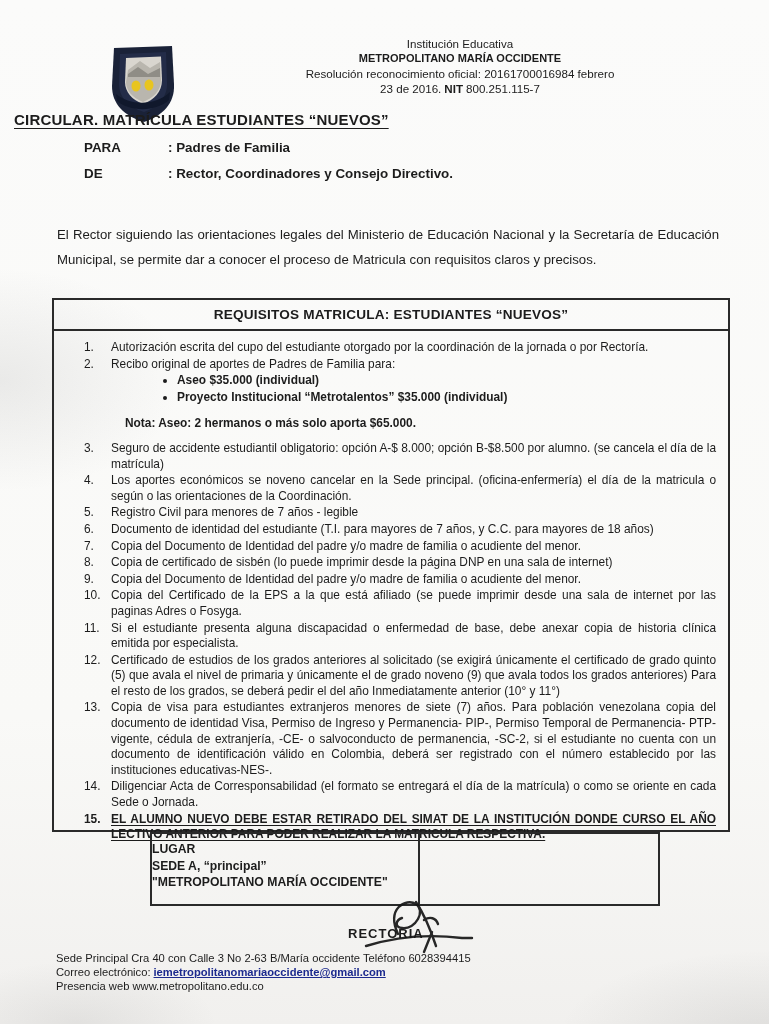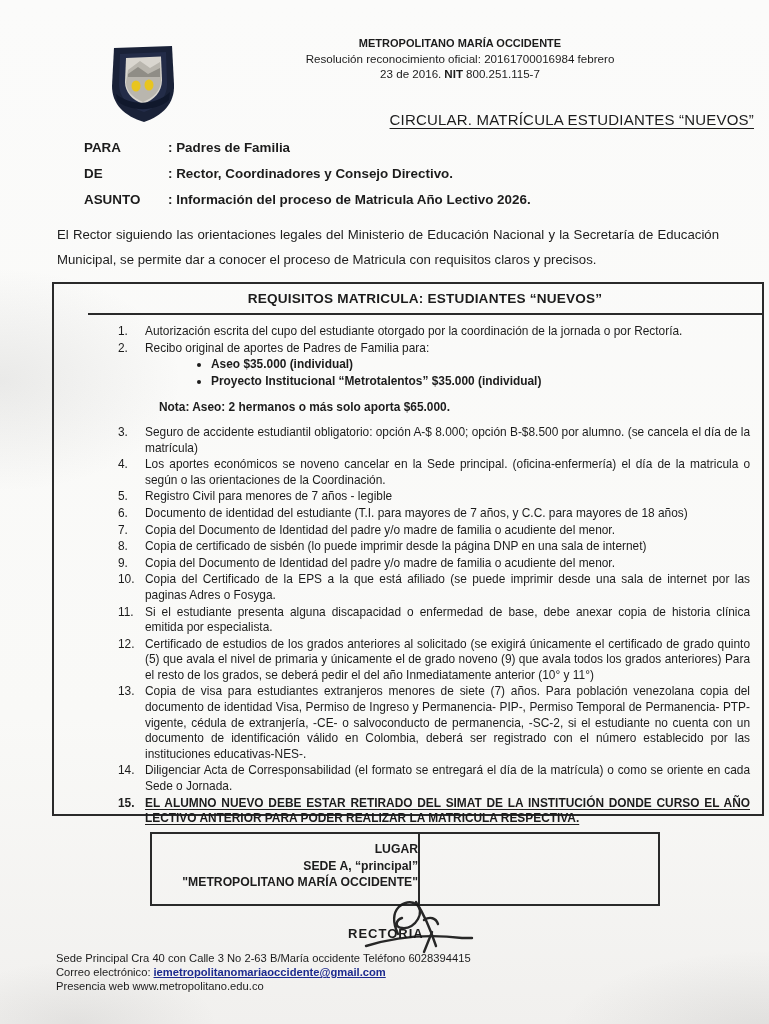--- a/index.html
+++ b/index.html
@@ -15,44 +15,44 @@
       linear-gradient(180deg,#fbfbfa 0%, #f9f9f7 70%, #f1f0ee 100%);
     color:#1c1c1c;
     overflow:hidden;
   }
   
   .crest{position:absolute;left:106px;top:44px;width:74px;height:80px;}
   .hdr{position:absolute;left:210px;top:36px;width:500px;text-align:center;line-height:15px;font-size:11.6px;}
   .hdr .b{font-weight:bold;font-size:11px;}
   .hdr .nit{font-weight:bold;margin:0 3px;text-align:right;}
   .doc-title{
-    position:absolute;left:14px;top:111px;width:740px;text-align:right;
-    font-weight:normal;font-size:15px;letter-spacing:.2px;
+    position:absolute;left:14px;top:111px;width:740px;text-align:left;
+    font-weight:bold;font-size:15px;letter-spacing:.2px;
     text-decoration:underline;text-underline-offset:3px;
   }
   
   .meta{position:absolute;left:64px;top:140px;width:660px;font-size:13.4px;}
   .meta-row{display:flex;margin-bottom:11px;font-weight:bold;padding-left:20px;}
   .meta-row .lbl{width:84px;flex:none;}
   .intro{position:absolute;left:57px;top:222px;width:662px;font-size:13.2px;line-height:25px;text-align:justify;}
   
-  .reqbox{position:absolute;left:52px;top:282px;width:674px;height:530px;border:2px solid #2a2a2a;background:transparent;padding-left:34px;}
+  .reqbox{position:absolute;left:52px;top:298px;width:674px;height:530px;border:2px solid #2a2a2a;background:transparent;}
   .reqbox-title{height:29px;border-bottom:2px solid #2a2a2a;display:flex;align-items:center;justify-content:center;
     font-weight:bold;font-size:13.6px;letter-spacing:.2px;}
   ol.req{list-style:none;margin:9px 12px 0 30px;padding:0;font-size:11.9px;line-height:15.6px;}
   ol.req>li{position:relative;padding-left:27px;margin-bottom:1px;text-align:justify;}
   ol.req>li>.num{position:absolute;left:0;top:0;width:24px;}
   ul.fees{list-style:disc;margin:1px 0 0 66px;padding:0;font-weight:bold;}
   ul.fees li{margin:0 0 1px 0;}
   .nota{font-weight:bold;margin:11px 0 9px 14px;}
   li.strong-item{font-weight:bold;}
   li.strong-item .txt{text-decoration:underline;text-underline-offset:2px;}
   
   .sched{position:absolute;left:150px;top:832px;width:506px;height:70px;border:2px solid #2a2a2a;display:flex;background:transparent;}
-  .sched .cell{text-align:right;font-weight:bold;font-size:12.2px;line-height:16.5px;padding-top:7px;}
+  .sched .cell{text-align:left;font-weight:bold;font-size:12.2px;line-height:16.5px;padding-top:7px;}
   .sched .cell.left{width:266px;border-right:2px solid #2a2a2a;}
   .sched .cell.right{flex:1;}
   
   .sig{position:absolute;left:300px;top:908px;width:220px;height:52px;}
   .sig .label{position:absolute;left:48px;top:18px;font-weight:bold;font-size:13px;letter-spacing:1px;}
   .sig svg{position:absolute;left:20px;top:-14px;}
   
   .footer{position:absolute;left:44px;top:951px;font-size:11.2px;line-height:14.2px;margin-left:12px;}
   .footer .email{color:#1c2a8e;text-decoration:underline;font-weight:bold;margin-left:3px;}
 </style>
@@ -68,39 +68,36 @@
       <path d="M20 14 L55 12.5 L56 36 C56 48 48 56 37 60 C26 56 19 48 19 38 Z" fill="#d9d6cf"></path>
       <path d="M22 26 L34 17 L44 24 L54 18 L55 36 C55 47 47 54 37 58 C27 54 20 47 20 38 Z" fill="#b9b6ae"></path>
       <path d="M22 30 L32 23 L42 30 L54 24 L54 33 L22 33 Z" fill="#8f8d86"></path>
       <ellipse cx="30" cy="42" rx="4.5" ry="5.5" fill="#e8c520"></ellipse>
       <ellipse cx="43" cy="41" rx="4.5" ry="5.5" fill="#e8c520"></ellipse>
       <path d="M10 50 C24 62 50 62 64 48 L63 56 C50 68 24 68 11 57 Z" fill="#10182c"></path>
     </svg>
   </div>
 
   <div class="hdr">
+    <div>Institución Educativa</div>
     <div class="b">METROPOLITANO MARÍA OCCIDENTE</div>
     <div>Resolución reconocimiento oficial: 20161700016984 febrero</div>
     <div><span>23 de 2016.</span><span class="nit">NIT</span><span>800.251.115-7</span></div>
   </div>
 
   <div class="doc-title">CIRCULAR. MATRÍCULA ESTUDIANTES “NUEVOS”</div>
 
   <div class="meta">
     <div class="meta-row">
       <span class="lbl">PARA</span>
       <span>: Padres de Familia</span>
     </div>
     <div class="meta-row">
       <span class="lbl">DE</span>
       <span>: Rector, Coordinadores y Consejo Directivo.</span>
-    </div>
-    <div class="meta-row">
-      <span class="lbl">ASUNTO</span>
-      <span>: Información del proceso de Matricula Año Lectivo 2026.</span>
     </div>
   </div>
 
   <div class="intro">El Rector siguiendo las orientaciones legales del Ministerio de Educación Nacional y la Secretaría de Educación  Municipal, se permite dar a conocer el proceso de Matricula con requisitos claros y precisos.</div>
 
   <div class="reqbox">
     <div class="reqbox-title">REQUISITOS MATRICULA: ESTUDIANTES “NUEVOS”</div>
     <ol class="req">
       <li><span class="num">1.</span><span class="txt">Autorización escrita del cupo del estudiante otorgado por la coordinación de la jornada o por Rectoría.</span></li>
       <li><span class="num">2.</span><span class="txt">Recibo original de aportes de Padres de Familia para:</span>

